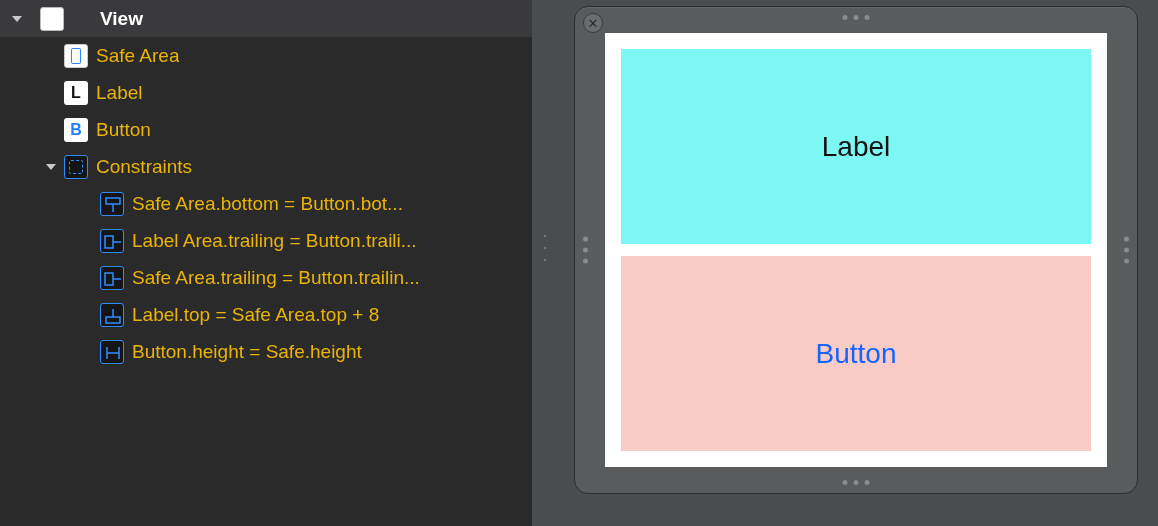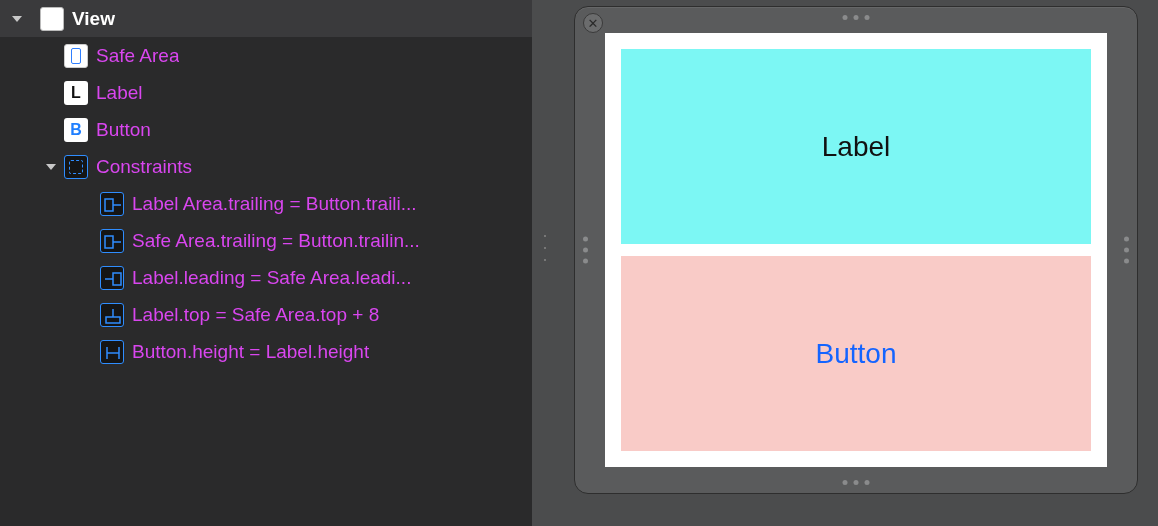--- a/index.html
+++ b/index.html
@@ -47,25 +47,25 @@
     width: 24px;
     height: 24px;
     margin-right: 8px;
     flex-shrink: 0;
     border-radius: 3px;
     display: flex;
     align-items: center;
     justify-content: center;
   }
   .row-label {
-    color: #d946ef;
+    color: #eab308;
     overflow: hidden;
     text-overflow: ellipsis;
   }
-  .row-label.bold { font-weight: 600; color:#fff; }
+  .row-label.bold { font-weight: 600; color:#fff;margin-left:28px; }
 
   
   .ic-view {
     background: #fff;
     border: 1px solid #bbb;
   }
   .ic-safearea {
     background: #fff;
     border: 1px solid #ccc;
     position: relative;
@@ -231,66 +231,66 @@
         </svg>
     </span>
     <span class="row-icon ic-constraints"></span>
     <span class="row-label">Constraints</span>
   </div>
 
   <div class="outline-row">
     <span class="indent-spacer" style="width:100px"></span>
     <span class="row-icon ic-constraint">
       <svg width="20" height="20" viewBox="0 0 20 20">
+          <rect x="3" y="3" width="14" height="6" fill="none" stroke="#2f8dff" stroke-width="1.5"></rect>
+          <line x1="10" y1="9" x2="10" y2="17" stroke="#2f8dff" stroke-width="1.5"></line>
+        </svg>
+    </span>
+    <span class="row-label">Safe Area.bottom = Button.bot...</span>
+  </div>
+  <div class="outline-row">
+    <span class="indent-spacer" style="width:100px"></span>
+    <span class="row-icon ic-constraint">
+      <svg width="20" height="20" viewBox="0 0 20 20">
           <rect x="2" y="4" width="8" height="12" fill="none" stroke="#2f8dff" stroke-width="1.5"></rect>
           <line x1="10" y1="10" x2="18" y2="10" stroke="#2f8dff" stroke-width="1.5"></line>
         </svg>
     </span>
     <span class="row-label">Label Area.trailing = Button.traili...</span>
   </div>
   <div class="outline-row">
     <span class="indent-spacer" style="width:100px"></span>
     <span class="row-icon ic-constraint">
       <svg width="20" height="20" viewBox="0 0 20 20">
           <rect x="2" y="4" width="8" height="12" fill="none" stroke="#2f8dff" stroke-width="1.5"></rect>
           <line x1="10" y1="10" x2="18" y2="10" stroke="#2f8dff" stroke-width="1.5"></line>
         </svg>
     </span>
     <span class="row-label">Safe Area.trailing = Button.trailin...</span>
-  </div>
-  <div class="outline-row">
-    <span class="indent-spacer" style="width:100px"></span>
-    <span class="row-icon ic-constraint">
-      <svg width="20" height="20" viewBox="0 0 20 20">
-          <rect x="10" y="4" width="8" height="12" fill="none" stroke="#2f8dff" stroke-width="1.5"></rect>
-          <line x1="2" y1="10" x2="10" y2="10" stroke="#2f8dff" stroke-width="1.5"></line>
-        </svg>
-    </span>
-    <span class="row-label">Label.leading = Safe Area.leadi...</span>
   </div>
   <div class="outline-row">
     <span class="indent-spacer" style="width:100px"></span>
     <span class="row-icon ic-constraint">
       <svg width="20" height="20" viewBox="0 0 20 20">
           <rect x="3" y="11" width="14" height="6" fill="none" stroke="#2f8dff" stroke-width="1.5"></rect>
           <line x1="10" y1="3" x2="10" y2="11" stroke="#2f8dff" stroke-width="1.5"></line>
         </svg>
     </span>
     <span class="row-label">Label.top = Safe Area.top + 8</span>
   </div>
   <div class="outline-row">
     <span class="indent-spacer" style="width:100px"></span>
     <span class="row-icon ic-constraint">
       <svg width="20" height="20" viewBox="0 0 20 20">
           <line x1="4" y1="4" x2="4" y2="16" stroke="#2f8dff" stroke-width="1.5"></line>
           <line x1="16" y1="4" x2="16" y2="16" stroke="#2f8dff" stroke-width="1.5"></line>
           <line x1="4" y1="10" x2="16" y2="10" stroke="#2f8dff" stroke-width="1.5"></line>
         </svg>
     </span>
-    <span class="row-label">Button.height = Label.height</span>
+    <span class="row-label">Button.height = Safe.height</span>
   </div>
 
 </div>
 
 <div class="canvas-area">
   <div class="device-frame">
     <div class="frame-close">
       <span>✕</span>
     </div>
     <div class="dot-row dots-top">

